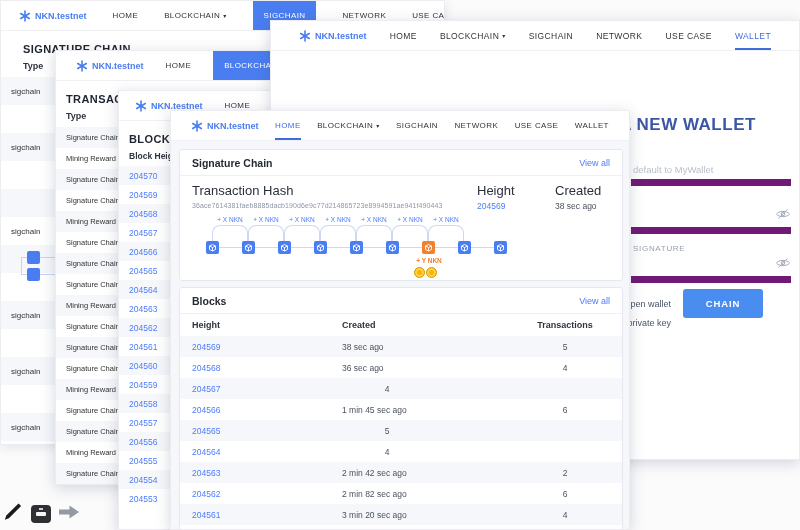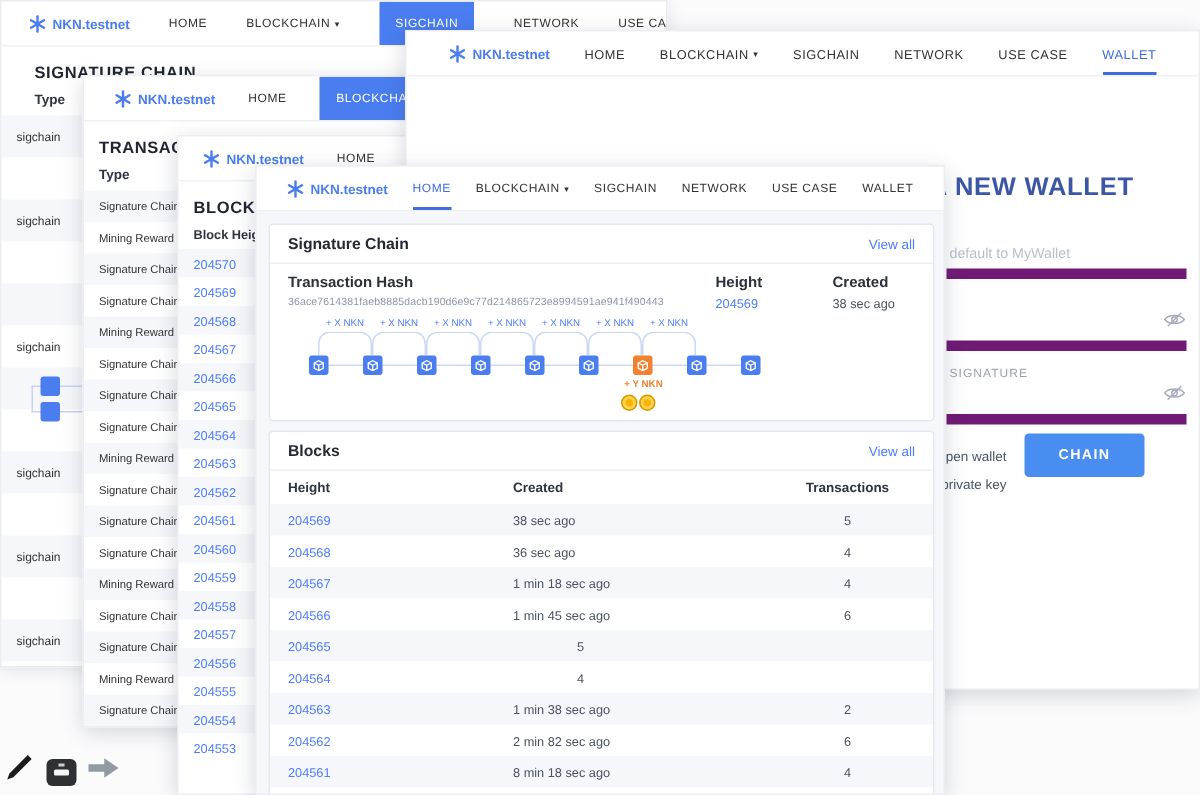--- a/index.html
+++ b/index.html
@@ -66,21 +66,21 @@
   
   .card{position:absolute;left:8px;width:444px;background:#fff;border:1px solid #e5e8ee;border-radius:3px;overflow:hidden}
   #card-sig{top:38px;height:132px}
   #card-blocks{top:176px;height:244px}
   .card-head{height:26px;display:flex;align-items:center;justify-content:space-between;
     padding:0 12px;border-bottom:1px solid #eef0f4}
   .card-title{font-size:10.5px;font-weight:bold;color:#252a33}
   .view-all{font-size:9px;color:#4d7cfe;cursor:pointer}
   .tx-info{display:flex;padding:7px 12px 0}
   .tx-col1{width:285px}.tx-col2{width:78px}.tx-col3{flex:1}
-  .info-label{font-size:10px;font-weight:bold;color:#2b303b}
+  .info-label{font-size:13px;font-weight:normal;color:#2b303b}
   .info-value{font-size:8.5px;color:#4a5160;margin-top:3px}
   .hash-value{font-size:7px;color:#8d96a8;letter-spacing:.1px;margin-top:4px}
   .blue-text{color:#4d7cfe}
 
   .chain{position:relative;height:68px;margin:2px 12px 0}
   .rail{position:absolute;top:34px;left:20px;width:288px;height:1px;background:#cdd9f4}
   .cube{position:absolute;top:28px;width:13px;height:13px;border-radius:2px;background:#4a7df0;
     display:flex;align-items:center;justify-content:center}
   .cube.orange{background:#f0812e}
   .connector{position:absolute;top:12px;width:36px;height:16px;border:1px solid #cdd9f4;
@@ -435,49 +435,48 @@
           <span class="c2">38 sec ago</span>
           <span class="c3">5</span>
         </div>
         <div class="trow">
           <span class="c1">204568</span>
           <span class="c2">36 sec ago</span>
           <span class="c3">4</span>
         </div>
         <div class="trow alt">
           <span class="c1">204567</span>
-          <span class="c2">1 min 18 sec ago</span>
           <span class="c3">4</span>
         </div>
         <div class="trow">
           <span class="c1">204566</span>
           <span class="c2">1 min 45 sec ago</span>
           <span class="c3">6</span>
         </div>
         <div class="trow alt">
           <span class="c1">204565</span>
           <span class="c3">5</span>
         </div>
         <div class="trow">
           <span class="c1">204564</span>
           <span class="c3">4</span>
         </div>
         <div class="trow alt">
           <span class="c1">204563</span>
-          <span class="c2">1 min 38 sec ago</span>
+          <span class="c2">2 min 42 sec ago</span>
           <span class="c3">2</span>
         </div>
         <div class="trow">
           <span class="c1">204562</span>
           <span class="c2">2 min 82 sec ago</span>
           <span class="c3">6</span>
         </div>
         <div class="trow alt">
           <span class="c1">204561</span>
-          <span class="c2">8 min 18 sec ago</span>
+          <span class="c2">3 min 20 sec ago</span>
           <span class="c3">4</span>
         </div>
         <div class="trow"></div>
       </div>
   </div>
 </div>
 
 <div id="tools">
   <span><svg width="22" height="24" viewBox="0 0 22 24">
         <path d="M16.5 3.4 l2.6 2.6 -12.2 12.2 -4.1 1.5 1.5 -4.1 z" fill="#1b1b1b"></path>

